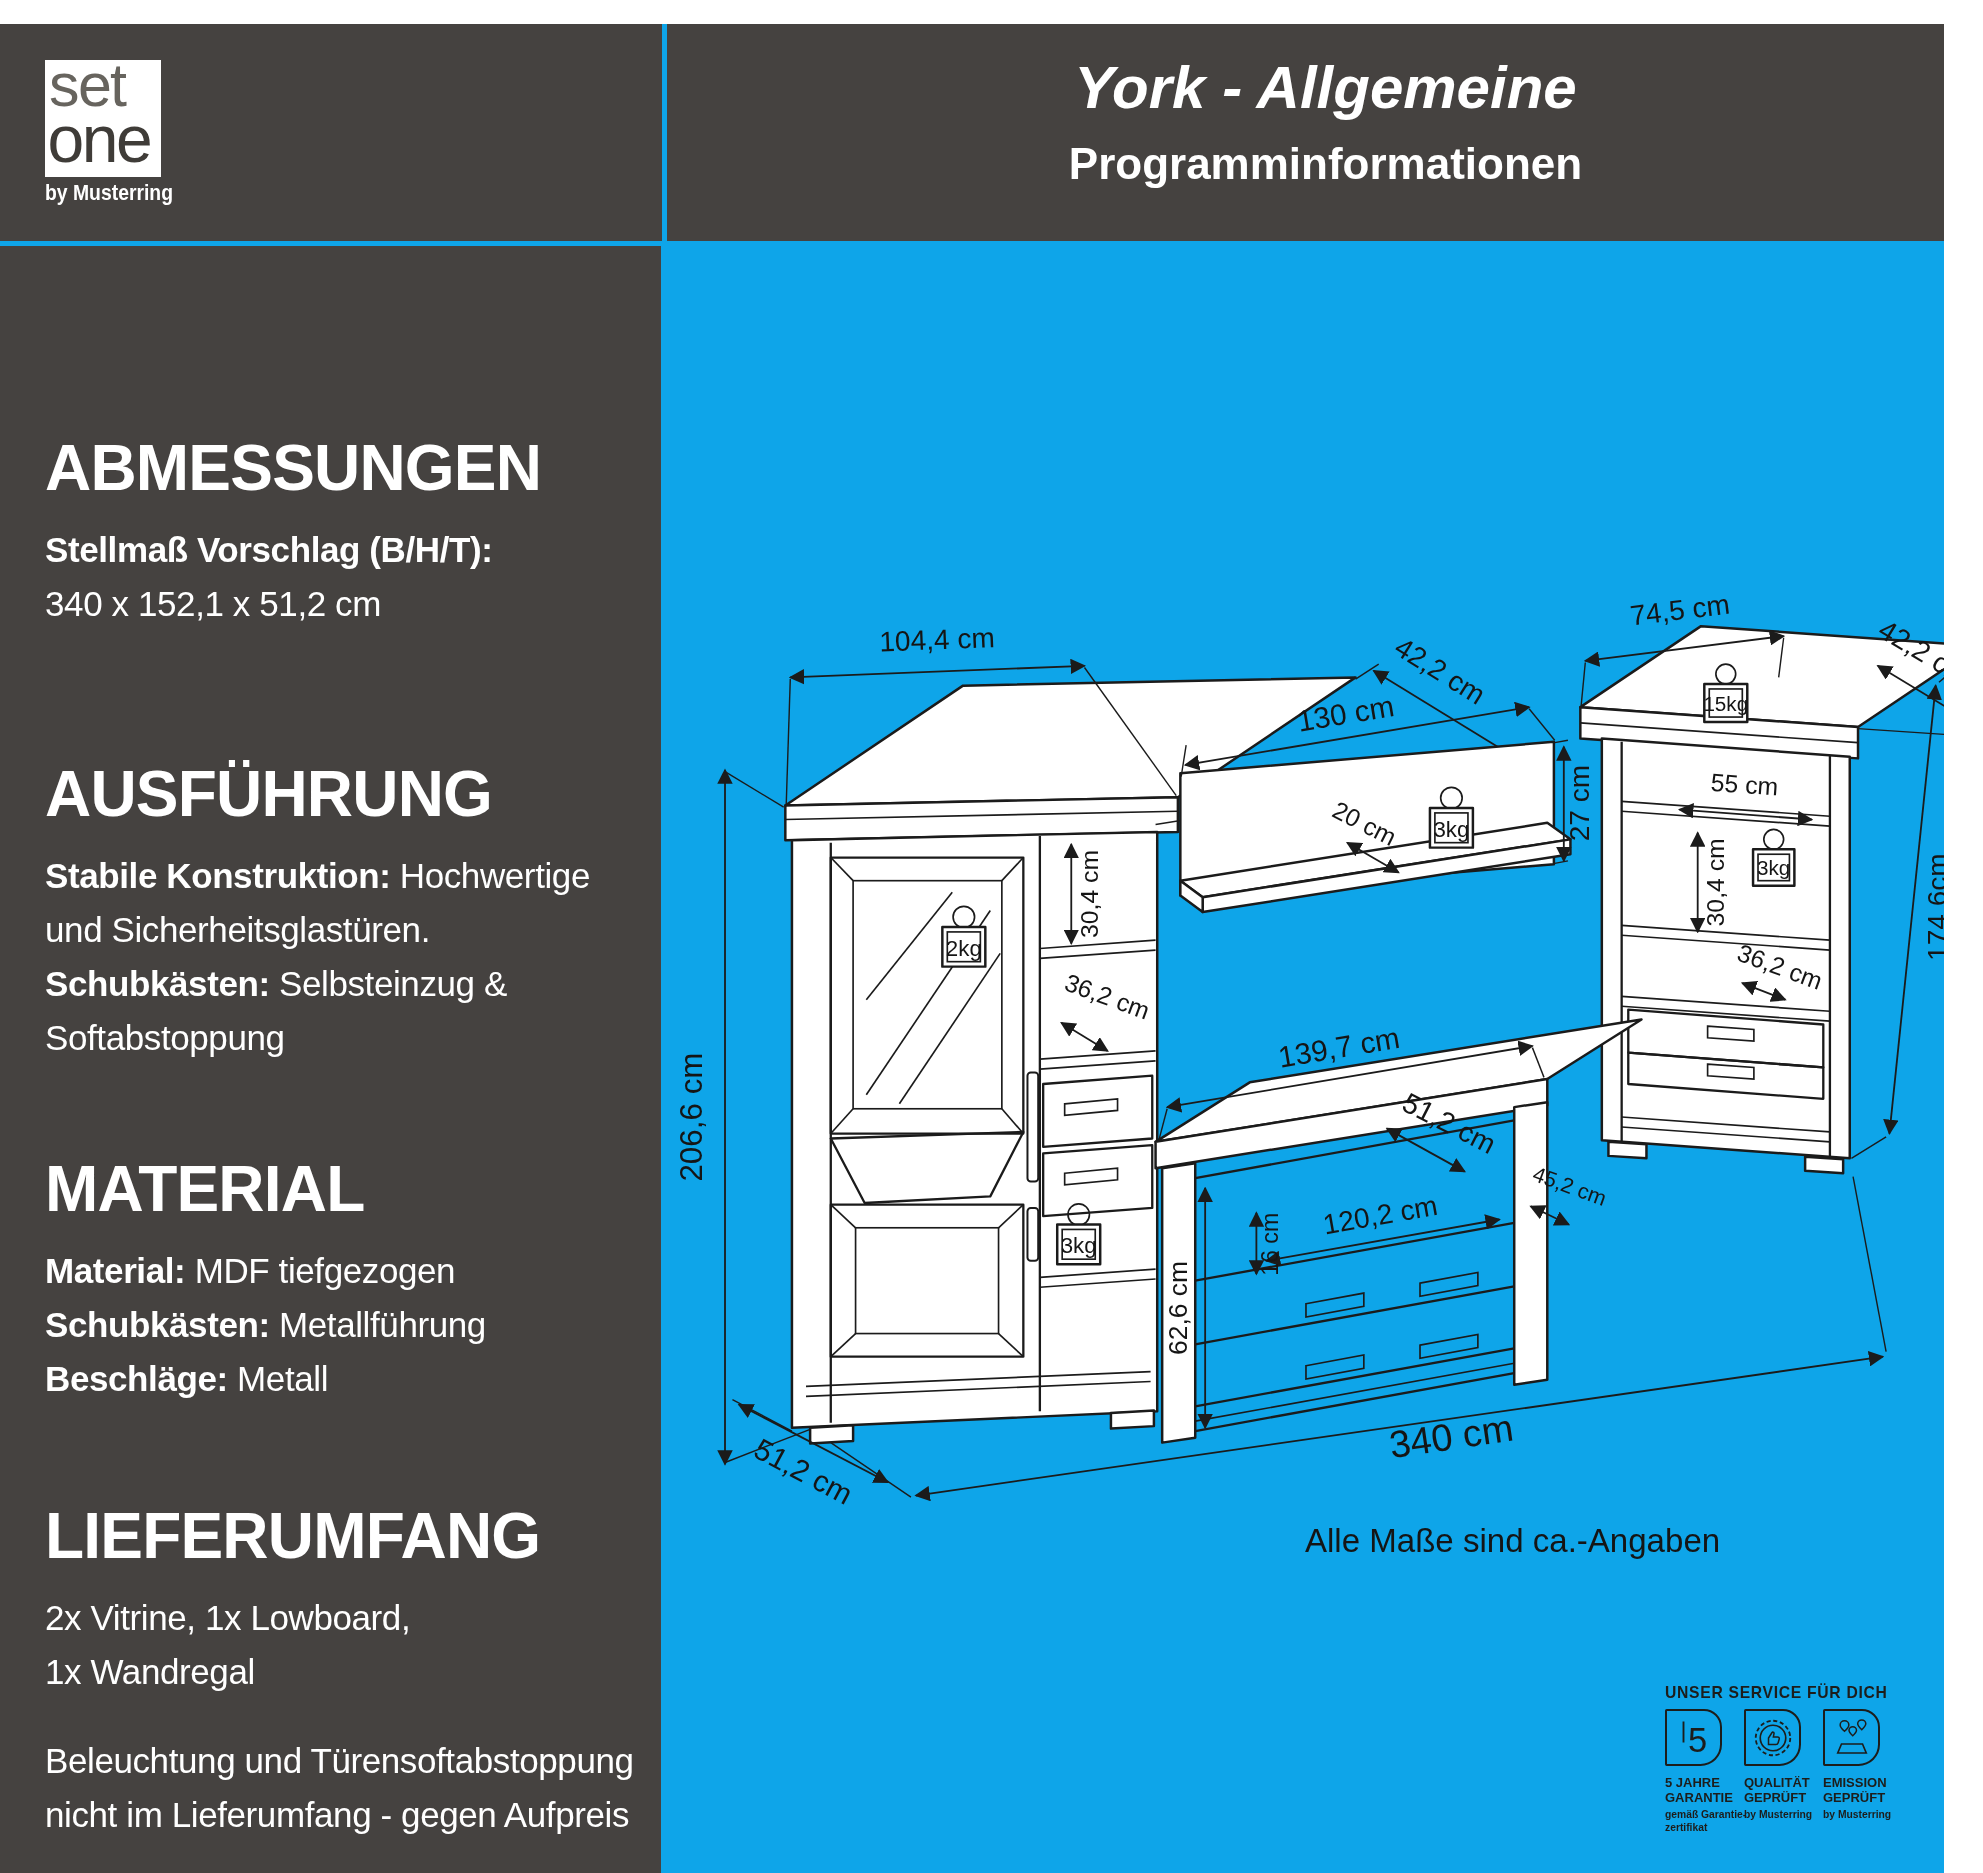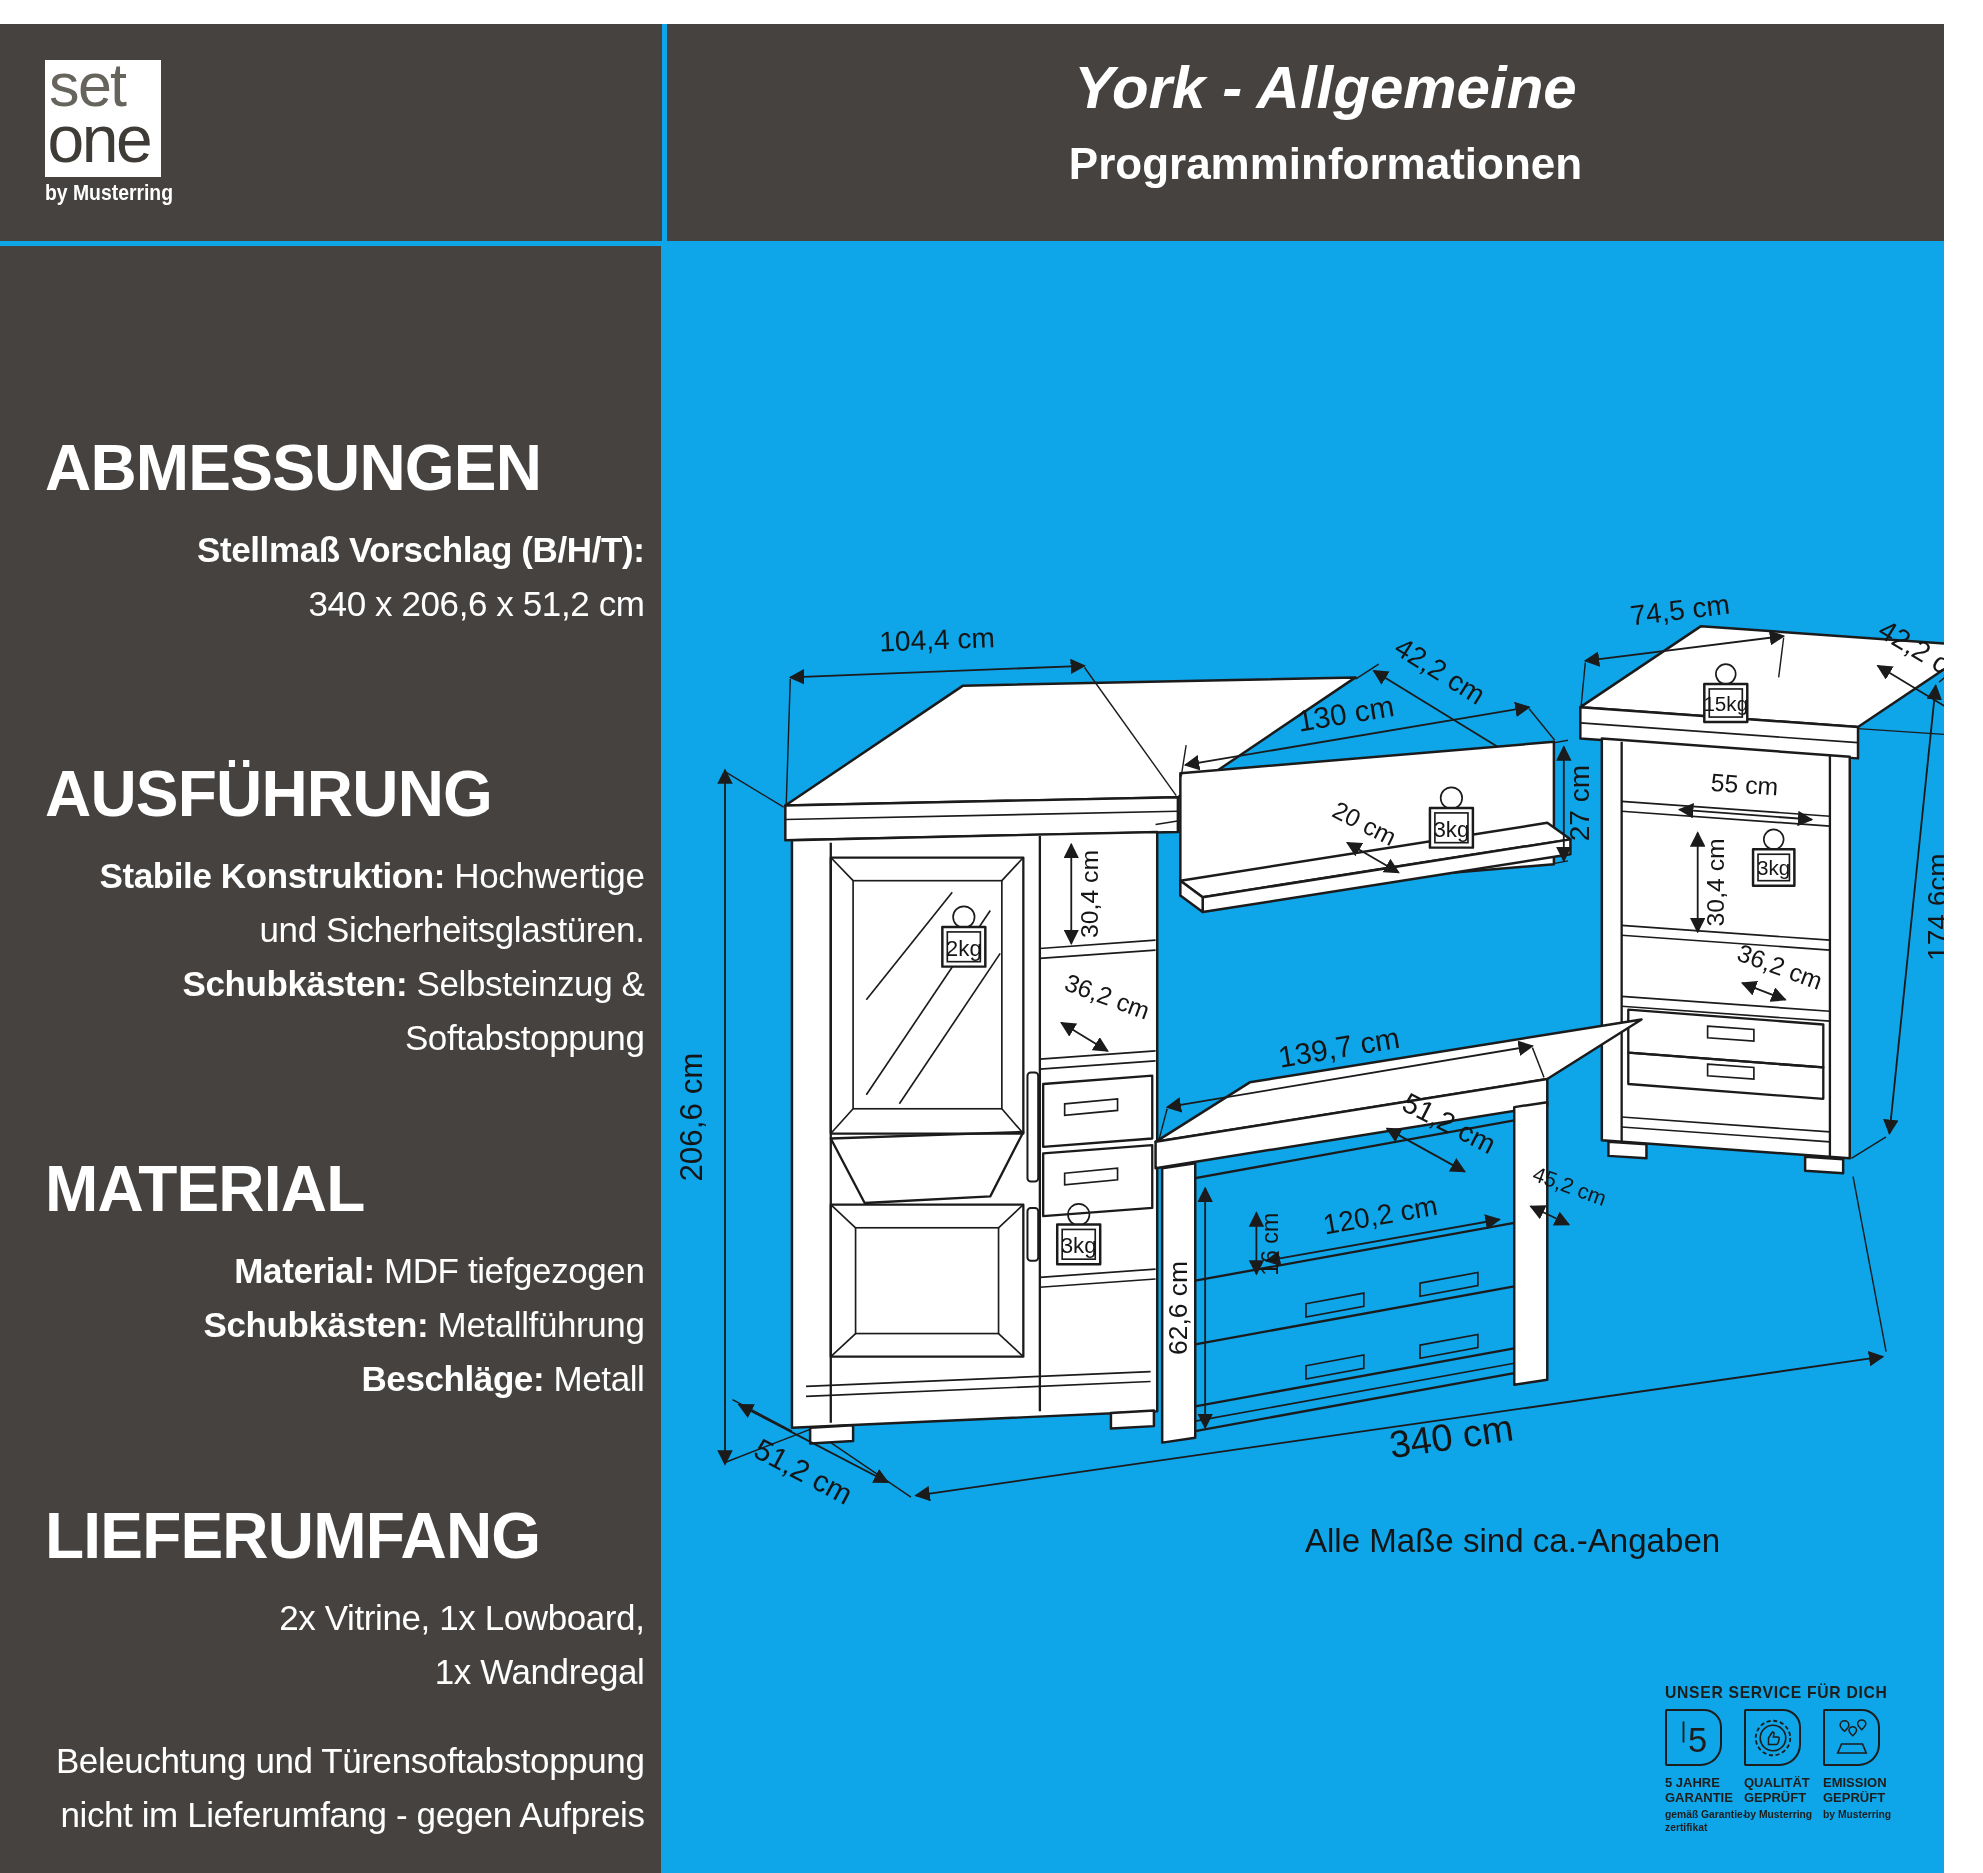--- a/index.html
+++ b/index.html
@@ -15,21 +15,21 @@
   .logo-byline{position:absolute;left:45px;top:156px;color:#fff;font-size:22px;font-weight:bold;
                white-space:nowrap;transform:scaleX(.88);transform-origin:left;}
   .hdr-right{position:absolute;left:667px;top:0;width:1317px;height:217px;background:#454240;}
   .title{width:100%;text-align:center;color:#fff;font-weight:bold;}
   .title .t1{position:absolute;left:0;width:100%;top:28px;font-size:60px;line-height:71px;font-style:italic;}
   .title .t2{position:absolute;left:0;width:100%;top:104px;font-size:44px;line-height:71px;}
   
   .sidebar{position:absolute;left:0;top:222px;width:661px;height:1652px;background:#454240;color:#fff;}
   .sec{position:absolute;left:45px;right:16.5px;}
   .sec h2{margin:0;font-size:64px;line-height:69px;font-weight:bold;letter-spacing:-0.8px;}
-  .sec p{margin:0;font-size:35px;line-height:54px;letter-spacing:-0.4px;white-space:nowrap;text-align:right;}
+  .sec p{margin:0;font-size:35px;line-height:54px;letter-spacing:-0.4px;white-space:nowrap;}
   .sec p.first{margin-top:20px;}
   .gap{height:35px;}
   .gap-s{height:21.5px;}
   
   .draw{position:absolute;left:661px;top:222px;}
   .f{fill:#fff;stroke:#1b1b1b;stroke-width:3;stroke-linejoin:round;}
   .f2{fill:#fff;stroke:#1b1b1b;stroke-width:2.4;}
   .l{fill:none;stroke:#1b1b1b;stroke-width:2.8;stroke-linejoin:round;}
   .l2{fill:none;stroke:#1b1b1b;stroke-width:2;}
   .dim{fill:none;stroke:#1b1b1b;stroke-width:2.2;}
@@ -66,21 +66,21 @@
       <div class="t1">York - Allgemeine</div>
       <div class="t2">Programminformationen</div>
     </div>
   </div>
 
   <div class="sidebar">
 
     <div class="sec" style="top:188px">
       <h2>ABMESSUNGEN</h2>
       <p class="first"><b>Stellmaß Vorschlag (B/H/T):</b></p>
-      <p>340 x 206,6 x 51,2 cm</p>
+      <p>340 x 152,1 x 51,2 cm</p>
     </div>
 
     <div class="sec" style="top:514px">
       <h2>AUSFÜHRUNG</h2>
       <p class="first"><b>Stabile Konstruktion:</b><span> Hochwertige</span></p>
       <p>und Sicherheitsglastüren.</p>
       <p><b>Schubkästen:</b><span> Selbsteinzug &amp;</span></p>
       <p>Softabstoppung</p>
     </div>
 

